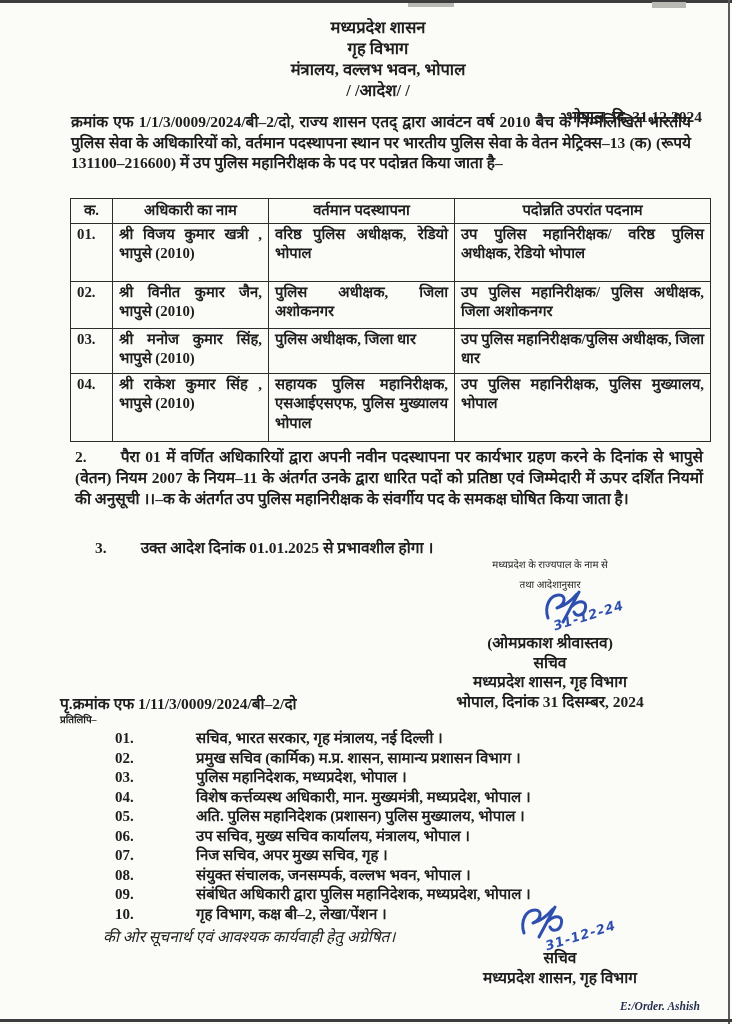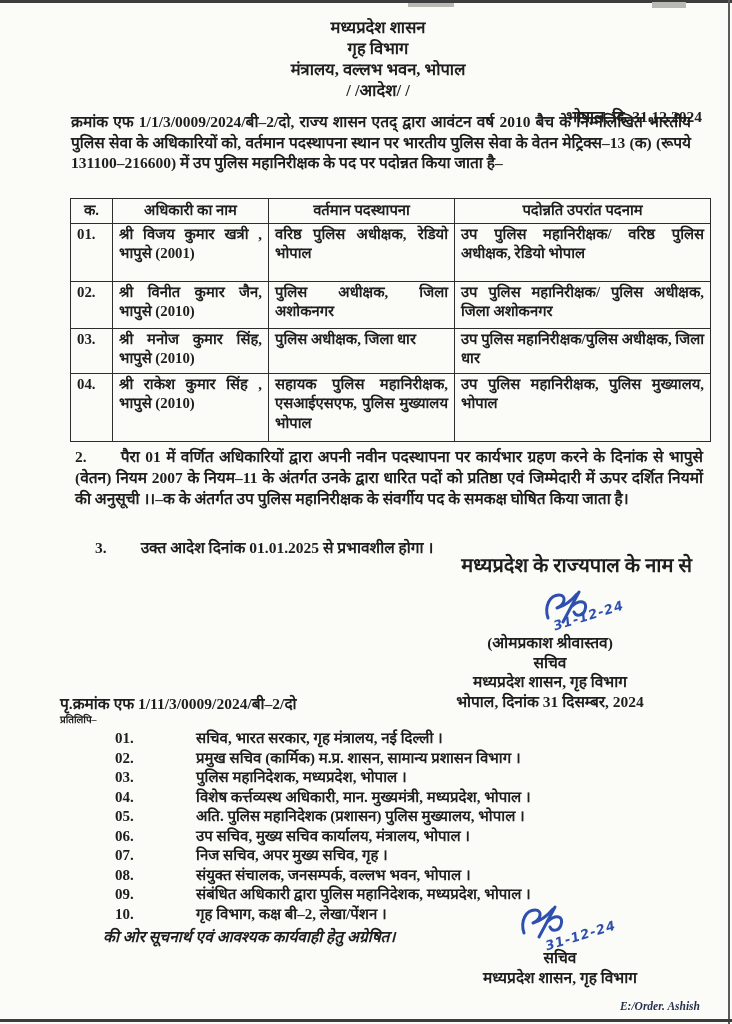--- a/index.html
+++ b/index.html
@@ -33,38 +33,38 @@
 
   table.gov{position:absolute;top:198px;left:70px;width:640px;border-collapse:collapse;table-layout:fixed;
     font-size:14.8px;line-height:19.5px;font-weight:600;}
   table.gov th,table.gov td{border:1.6px solid #2d2d2d;vertical-align:top;padding:1px 6px 2px 6px;}
   table.gov th{font-weight:700;text-align:center;padding:2px 2px;}
   table.gov td{text-align:justify;}
   td.c-num{text-align:left;padding-left:4px;}
   tr.hrow{height:24px;}
   tr.r1{height:58px;} tr.r2{height:47px;} tr.r3{height:45px;} tr.r4{height:68px;}
 
-  .authority{position:absolute;top:555px;left:408px;width:284px;text-align:right;font-size:20px;font-weight:700;line-height:20px;}
+  .authority{position:absolute;top:555px;left:408px;width:284px;text-align:center;font-size:10px;font-weight:400;line-height:20px;}
   .signatory{position:absolute;top:633px;left:400px;width:300px;text-align:center;font-size:15.5px;font-weight:700;line-height:19.5px;}
 
   .sig{position:absolute;color:#2f4fae;}
   .sig svg{display:block;}
   .sig-date{position:absolute;color:#2f4fae;font-family:"DejaVu Sans",sans-serif;font-style:italic;font-weight:700;font-size:13px;letter-spacing:1px;transform:rotate(-17deg);white-space:nowrap;}
   .sig1{top:590px;left:534px;}
   .sig1-date{top:608px;left:552px;}
   .sig2{top:903px;left:510px;}
   .sig2-date{top:928px;left:544px;}
 
   .endorse-ref{position:absolute;top:692px;left:60px;font-size:15.5px;font-weight:700;}
   .copy-label{position:absolute;top:712px;left:60px;font-size:10px;font-weight:700;}
   .copy-list{position:absolute;top:729px;left:115px;width:580px;font-size:15px;font-weight:600;}
   .copy-row{display:flex;height:19.5px;line-height:19.5px;}
   .copy-num{width:37px;flex:none;}
   .copy-text{flex:1;white-space:nowrap;margin-left:44px;}
-  .forward-line{position:absolute;top:925px;left:103px;font-size:15.5px;font-weight:700;font-style:italic;}
+  .forward-line{position:absolute;top:925px;left:103px;font-size:15.5px;font-weight:400;font-style:italic;}
 
   .footer-block{position:absolute;top:948px;left:420px;width:280px;text-align:center;font-size:15.5px;font-weight:700;line-height:19.5px;}
   .file-ref{position:absolute;top:1000px;right:32px;font-size:11.5px;font-weight:700;font-style:italic;color:#27314f;font-family:"Liberation Serif",serif;}
 </style>
 </head>
 <body>
 
 <div class="page">
   <div class="edge-top"></div>
   <div class="edge-right"></div>
@@ -96,21 +96,21 @@
       <tr class="hrow">
         <th>क.</th>
         <th>अधिकारी का नाम</th>
         <th>वर्तमान पदस्थापना</th>
         <th>पदोन्नति उपरांत पदनाम</th>
       </tr>
     </thead>
     <tbody>
       <tr class="r1">
         <td class="c-num">01.</td>
-        <td>श्री विजय कुमार खत्री , भापुसे (2001)</td>
+        <td>श्री विजय कुमार खत्री , भापुसे (2010)</td>
         <td>वरिष्ठ पुलिस अधीक्षक, रेडियो भोपाल</td>
         <td>उप पुलिस महानिरीक्षक/ वरिष्ठ पुलिस अधीक्षक, रेडियो भोपाल</td>
       </tr>
       <tr class="r2">
         <td class="c-num">02.</td>
         <td>श्री विनीत कुमार जैन, भापुसे (2010)</td>
         <td>पुलिस अधीक्षक, जिला अशोकनगर</td>
         <td>उप पुलिस महानिरीक्षक/ पुलिस अधीक्षक, जिला अशोकनगर</td>
       </tr>
       <tr class="r3">
@@ -131,20 +131,21 @@
   <div class="para para2">
     <span class="para-num">2.</span><span>पैरा 01 में वर्णित अधिकारियों द्वारा अपनी नवीन पदस्थापना पर कार्यभार ग्रहण करने के दिनांक से भापुसे (वेतन) नियम 2007 के नियम–11 के अंतर्गत उनके द्वारा धारित पदों को प्रतिष्ठा एवं जिम्मेदारी में ऊपर दर्शित नियमों की अनुसूची ।।–क के अंतर्गत उप पुलिस महानिरीक्षक के संवर्गीय पद के समकक्ष घोषित किया जाता है।</span>
   </div>
 
   <div class="para para3">
     <span class="para-num">3.</span><span>उक्त आदेश दिनांक 01.01.2025 से प्रभावशील होगा ।</span>
   </div>
 
   <div class="authority">
     <div>मध्यप्रदेश के राज्यपाल के नाम से</div>
+    <div>तथा आदेशानुसार</div>
   </div>
 
   <div class="sig sig1">
     <svg width="66" height="36" viewBox="0 0 66 36">
       <g fill="none" stroke="#2f4fae" stroke-width="3" stroke-linecap="round" stroke-linejoin="round">
         <path d="M14,28 C10,16 16,5 25,5 C33,5 31,15 23,18 C30,16 38,10 43,4"></path>
         <path d="M45,2 L29,32"></path>
         <path d="M38,16 C46,9 54,11 51,20 C49,26 42,27 40,22"></path>
       </g>
     </svg>

